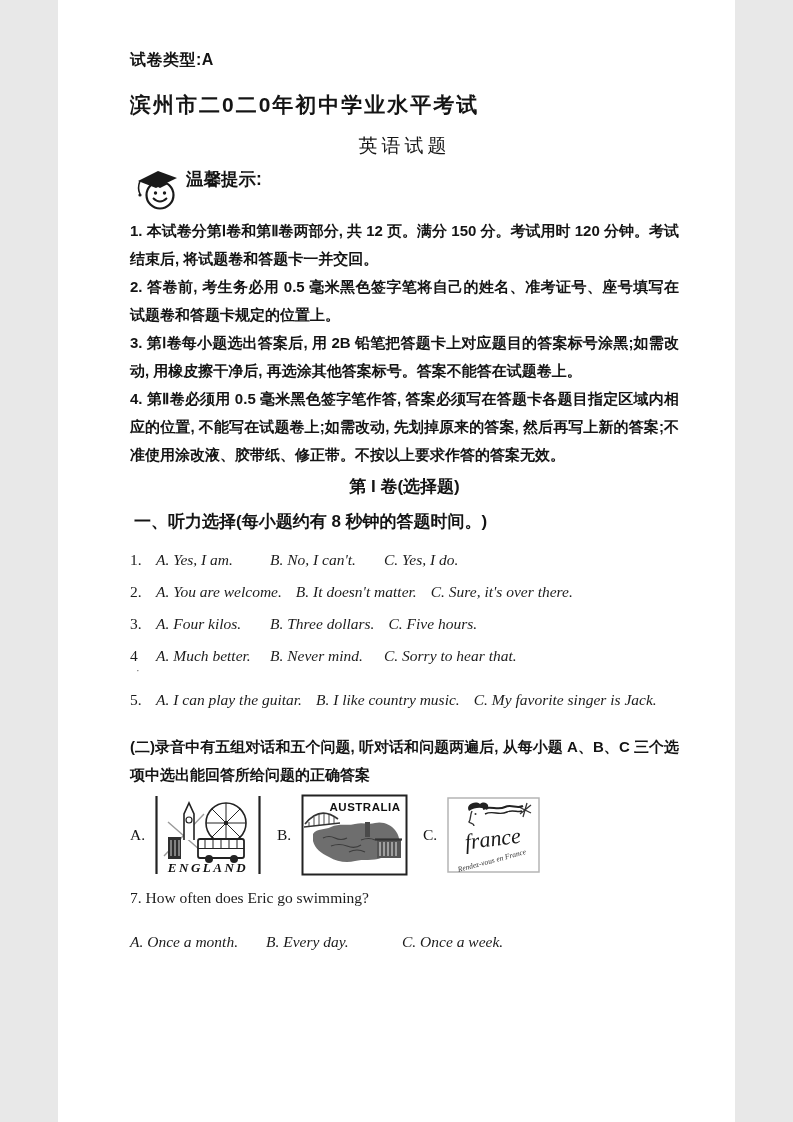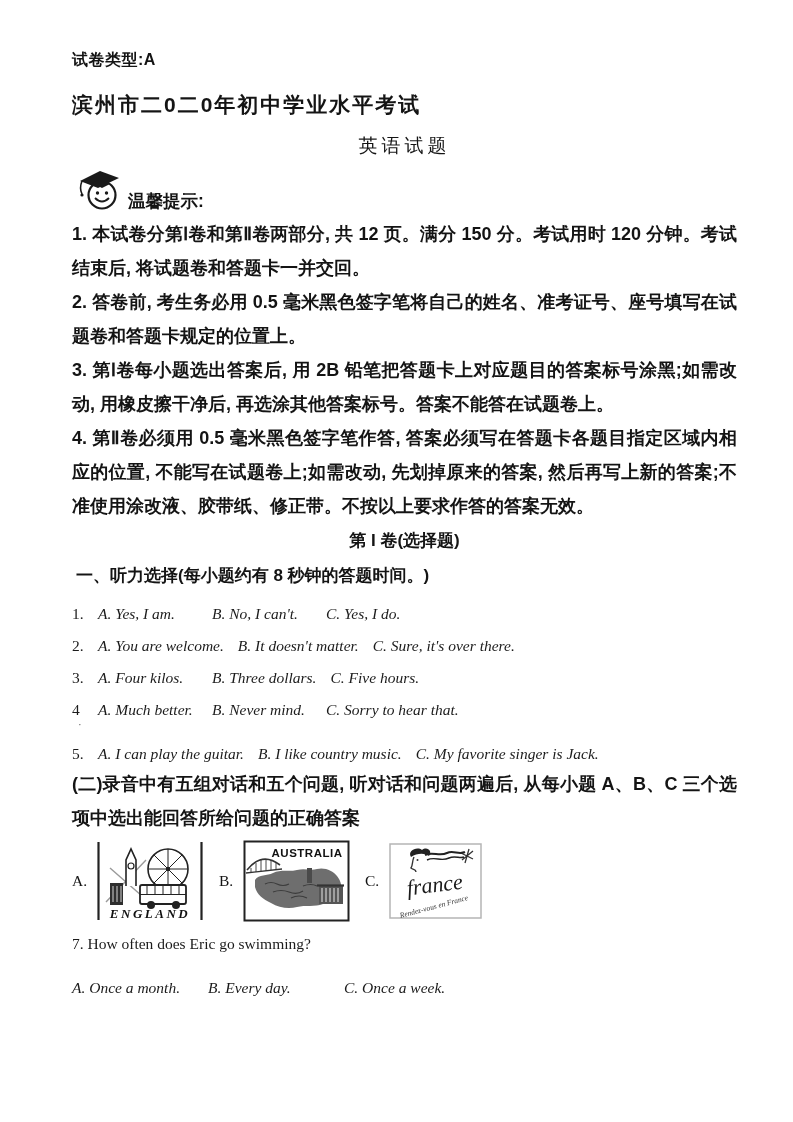--- a/index.html
+++ b/index.html
@@ -1,28 +1,28 @@
 <!DOCTYPE html>
 <html><head>
 <meta charset="utf-8">
 <style>
   html,body{margin:0;padding:0;background:#e8e8e8;}
   .page{
-    width:793px;height:1122px;background:#ffffff;color:#141414;
+    width:677px;height:1122px;background:#ffffff;color:#141414;
     font-family:"Liberation Sans",sans-serif;
     position:relative;overflow:hidden;margin:0 auto;box-sizing:border-box;
     padding:50px 56px 4px 72px;
   }
   .paper-type{font-size:16px;font-weight:bold;letter-spacing:0.5px;}
   .title{margin:20px 0 0;font-size:21px;font-weight:bold;text-align:left;letter-spacing:2px;}
   .subtitle{margin:14px 0 0;font-size:19px;font-weight:normal;text-align:center;letter-spacing:4px;}
-  .notice-head{display:flex;align-items:flex-end;margin-top:8px;}
+  .notice-head{display:flex;align-items:flex-start;margin-top:8px;}
   .notice-head svg{flex:none;}
   .notice-label{font-size:17.5px;font-weight:bold;margin-left:2px;}
-  .cn{font-size:18px;font-weight:bold;line-height:34px;text-align:justify;margin:0;}
+  .cn{font-size:15px;font-weight:bold;line-height:28px;text-align:justify;margin:0;}
   .cn.first{margin-top:4px;}
   .center-head{text-align:center;font-size:17px;font-weight:bold;line-height:31px;margin:2px 0 0;}
   .sec-head{font-size:17px;font-weight:bold;line-height:31px;margin:4px;}
   .en{font-family:"Liberation Serif",serif;font-size:15.5px;color:#1b1b1b;}
   .qblock{margin-top:4px;}
   .qrow{display:flex;margin-top:13px;line-height:19px;}
   .qnum{flex:none;width:26px;}
   .opt{display:inline-block;min-width:100px;padding-right:14px;box-sizing:content-box;font-style:italic;}
   .stray{height:12px;font-family:"Liberation Serif",serif;font-size:11px;color:#555;padding-left:6px;line-height:10px;}
   .q-text{margin-top:12px;line-height:20px;}
@@ -92,21 +92,21 @@
     </div>
     <div class="stray">·</div>
     <div class="qrow">
       <span class="qnum">5.</span>
       <span class="opt">A. I can play the guitar.</span>
       <span class="opt">B. I like country music.</span>
       <span class="opt">C. My favorite singer is Jack.</span>
     </div>
   </div>
 
-  <p class="cn" style="margin-top:4px;">(二)录音中有五组对话和五个问题, 听对话和问题两遍后, 从每小题 A、B、C 三个选项中选出能回答所给问题的正确答案</p>
+  <p class="cn" style="margin-top:24px;">(二)录音中有五组对话和五个问题, 听对话和问题两遍后, 从每小题 A、B、C 三个选项中选出能回答所给问题的正确答案</p>
 
 
   <div class="img-row">
     <span class="img-label">A.</span>
     <svg class="stamp" width="108" height="82" viewBox="0 0 108 82">
       <path d="M2.5,2 V80" stroke="#222" stroke-width="2.2" fill="none"></path>
       <path d="M105.5,2 V80" stroke="#222" stroke-width="2.2" fill="none"></path>
       <path d="M10,62 L50,20 M14,28 L46,56" stroke="#9a9a9a" stroke-width="1.4" fill="none"></path>
       <path d="M30,46 V20 L35,9 L40,20 V46" fill="#ffffff" stroke="#222" stroke-width="1.6"></path>
       <circle cx="35" cy="26" r="3" fill="none" stroke="#222" stroke-width="1.2"></circle>

